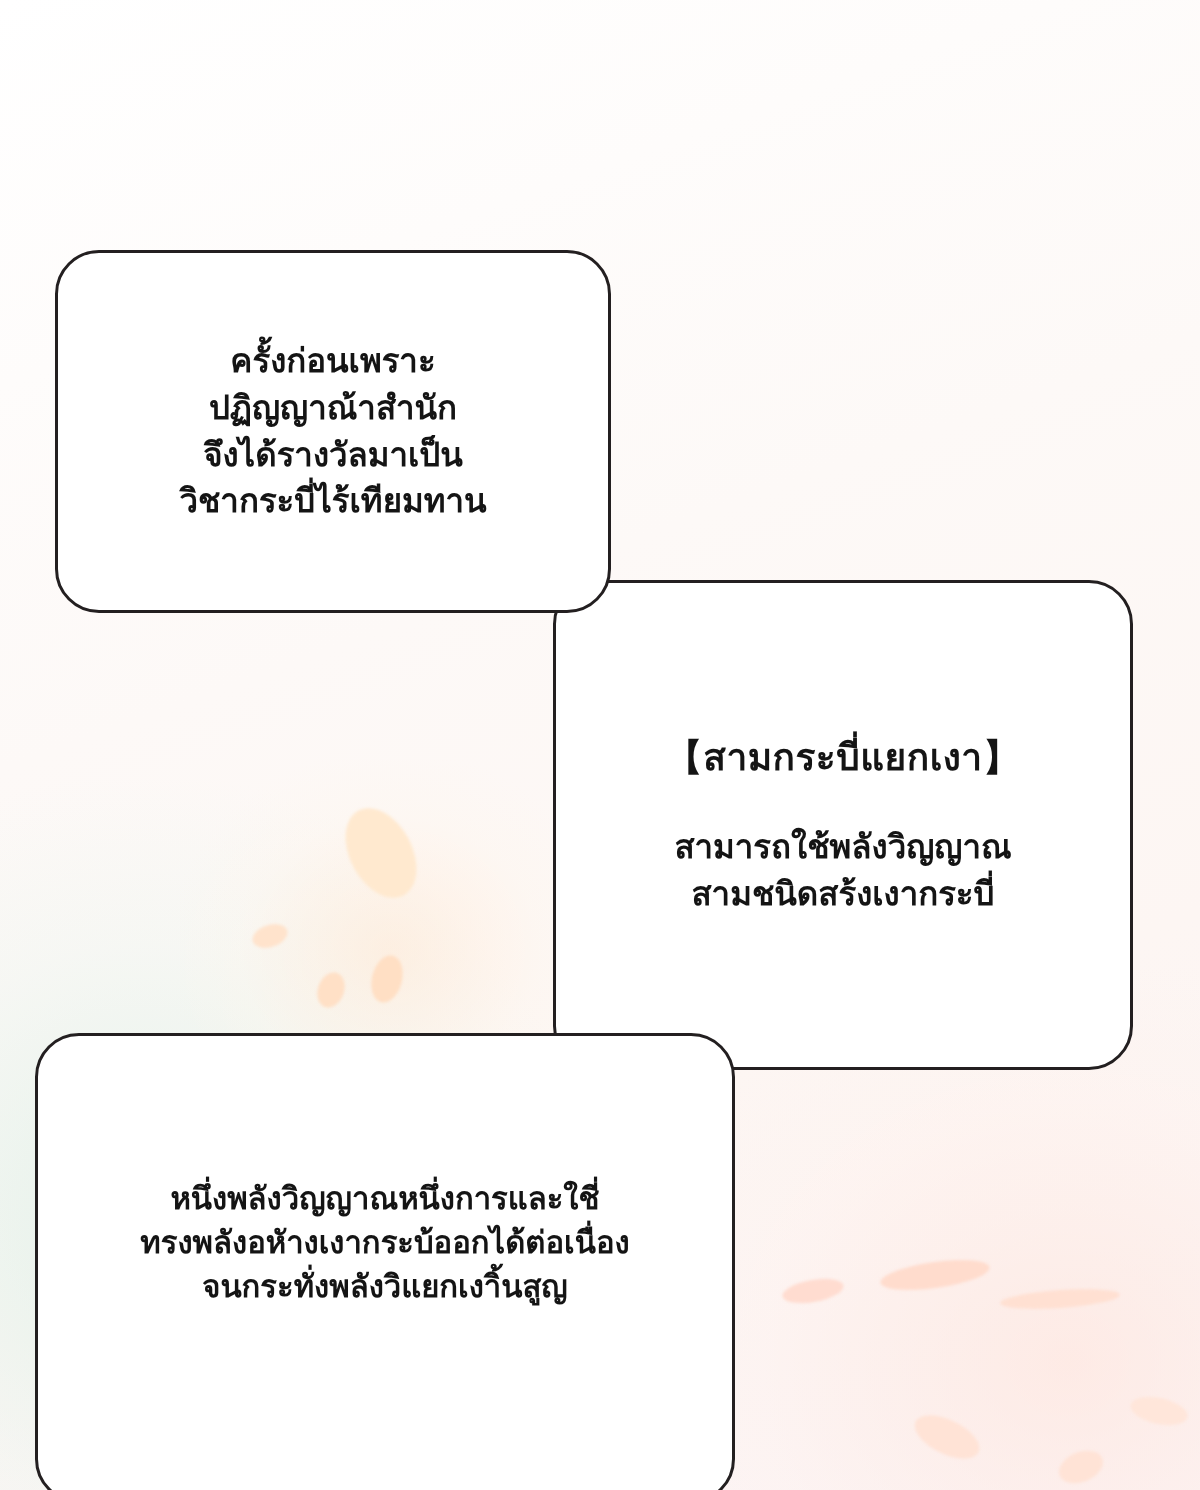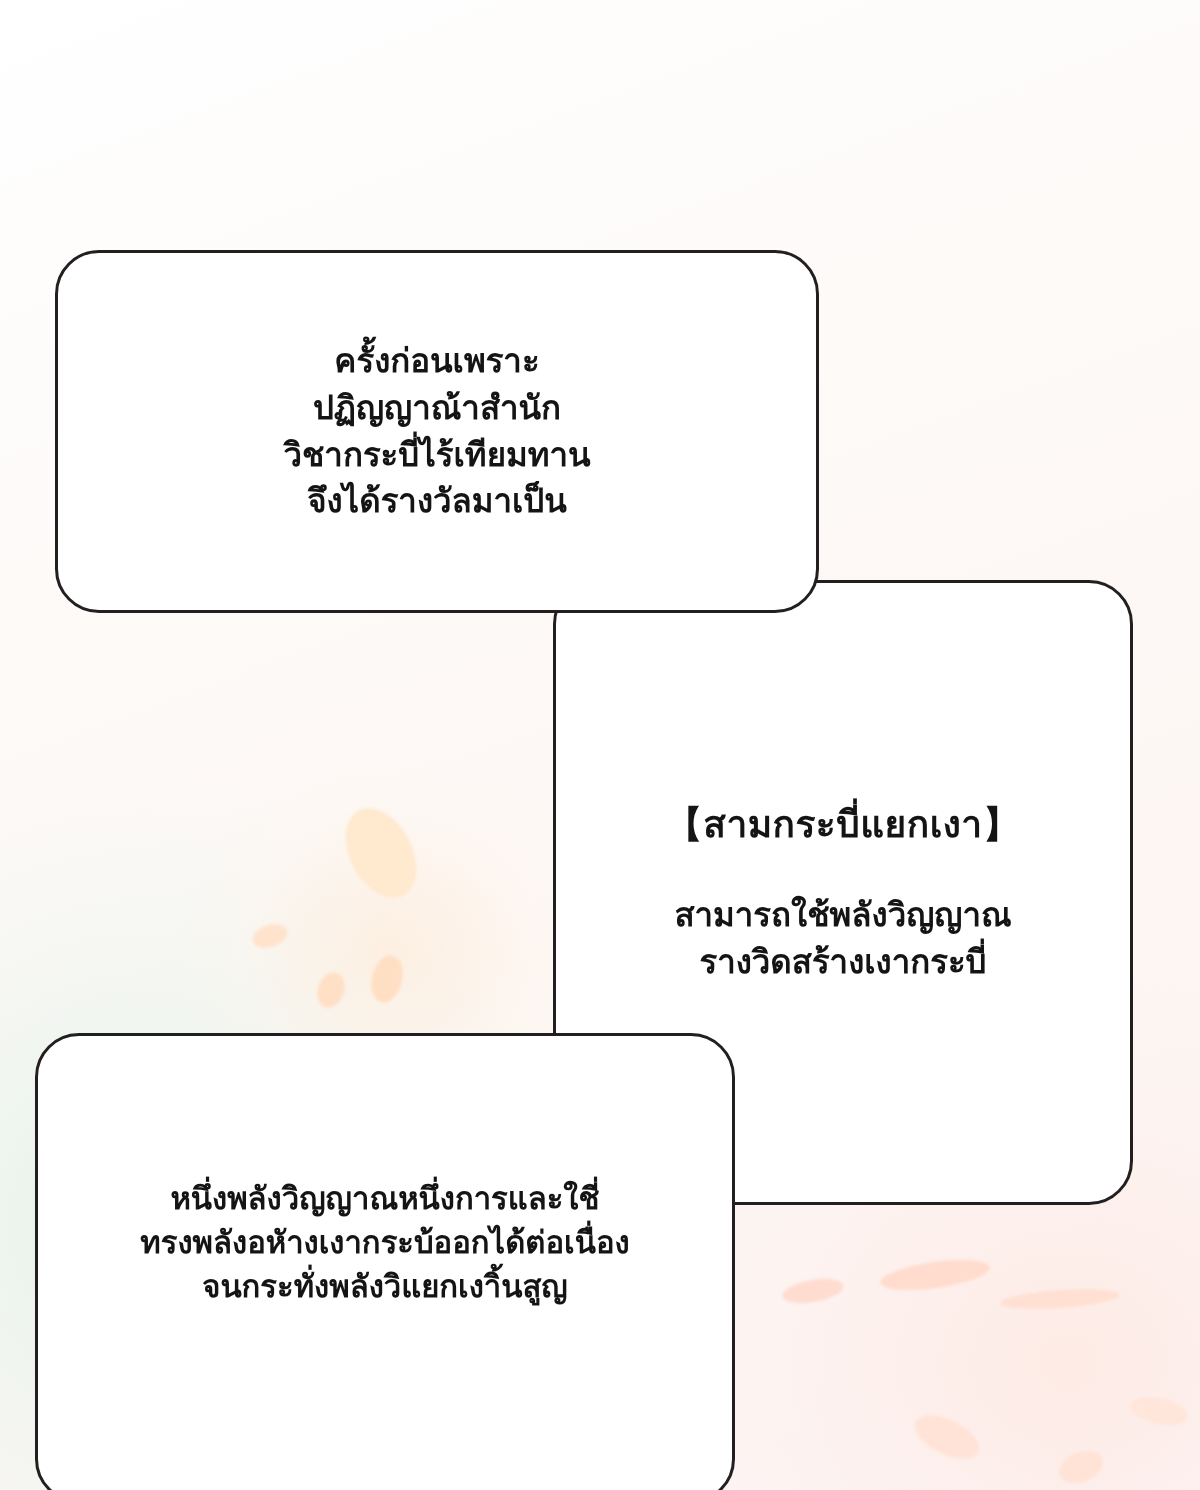--- a/index.html
+++ b/index.html
@@ -74,30 +74,30 @@
   .bubble .line {
     display: block;
     white-space: nowrap;
     text-align: center;
     line-height: 1.42;
   }
 
   #bubble-1 {
     left: 55px;
     top: 250px;
-    width: 764px;
+    width: 556px;
     height: 363px;
     font-size: 33px;
     z-index: 4;
   }
   #bubble-2 {
     left: 553px;
     top: 580px;
     width: 580px;
-    height: 625px;
+    height: 490px;
     font-size: 33px;
     z-index: 3;
   }
   #bubble-2 .title {
     font-size: 37px;
     margin-bottom: 40px;
     letter-spacing: 0.5px;
     white-space: nowrap;
   }
   #bubble-3 {
@@ -129,28 +129,28 @@
       <div class="petal" style="left: 880px; top: 1262px; width: 110px; height: 26px; transform: rotate(-8deg); background: rgb(255, 220, 205); filter: blur(1.5px);"></div>
       <div class="petal" style="left: 1000px; top: 1290px; width: 120px; height: 18px; transform: rotate(-4deg); background: rgb(255, 224, 210); filter: blur(1.5px);"></div>
       <div class="petal" style="left: 912px; top: 1420px; width: 70px; height: 34px; transform: rotate(26deg); background: rgb(255, 227, 214); filter: blur(1.5px);"></div>
       <div class="petal" style="left: 1058px; top: 1452px; width: 46px; height: 30px; transform: rotate(-22deg); background: rgb(255, 227, 214); filter: blur(1.5px);"></div>
       <div class="petal" style="left: 1130px; top: 1398px; width: 58px; height: 26px; transform: rotate(12deg); background: rgb(255, 230, 218); filter: blur(1.5px);"></div>
     </div>
 
   <div class="bubble" id="bubble-1">
     <span class="line">ครั้งก่อนเพราะ</span>
     <span class="line">ปฏิญญาณ้าสำนัก</span>
+    <span class="line">จึงได้รางวัลมาเป็น</span>
     <span class="line">วิชากระบี่ไร้เทียมทาน</span>
-    <span class="line">จึงได้รางวัลมาเป็น</span>
   </div>
 
   <div class="bubble" id="bubble-2">
     <span class="line title">【สามกระบี่แยกเงา】</span>
     <span class="line">สามารถใช้พลังวิญญาณ</span>
-    <span class="line">รางวิดสร้างเงากระบี่</span>
+    <span class="line">สามชนิดสร้งเงากระบี่</span>
   </div>
 
   <div class="bubble" id="bubble-3">
     <span class="line">หนึ่งพลังวิญญาณหนึ่งการและใชี่</span>
     <span class="line">ทรงพลังอหัางเงากระบ้ออกได้ต่อเนื่อง</span>
     <span class="line">จนกระทั่งพลังวิแยกเงาิ้นสูญ</span>
   </div>
 
 </div>
 

